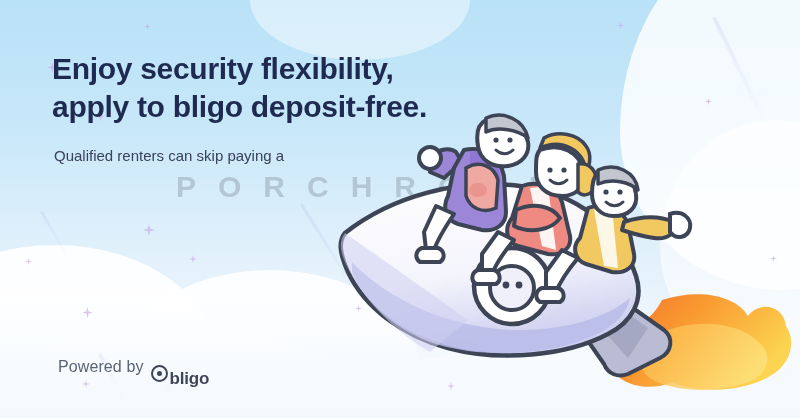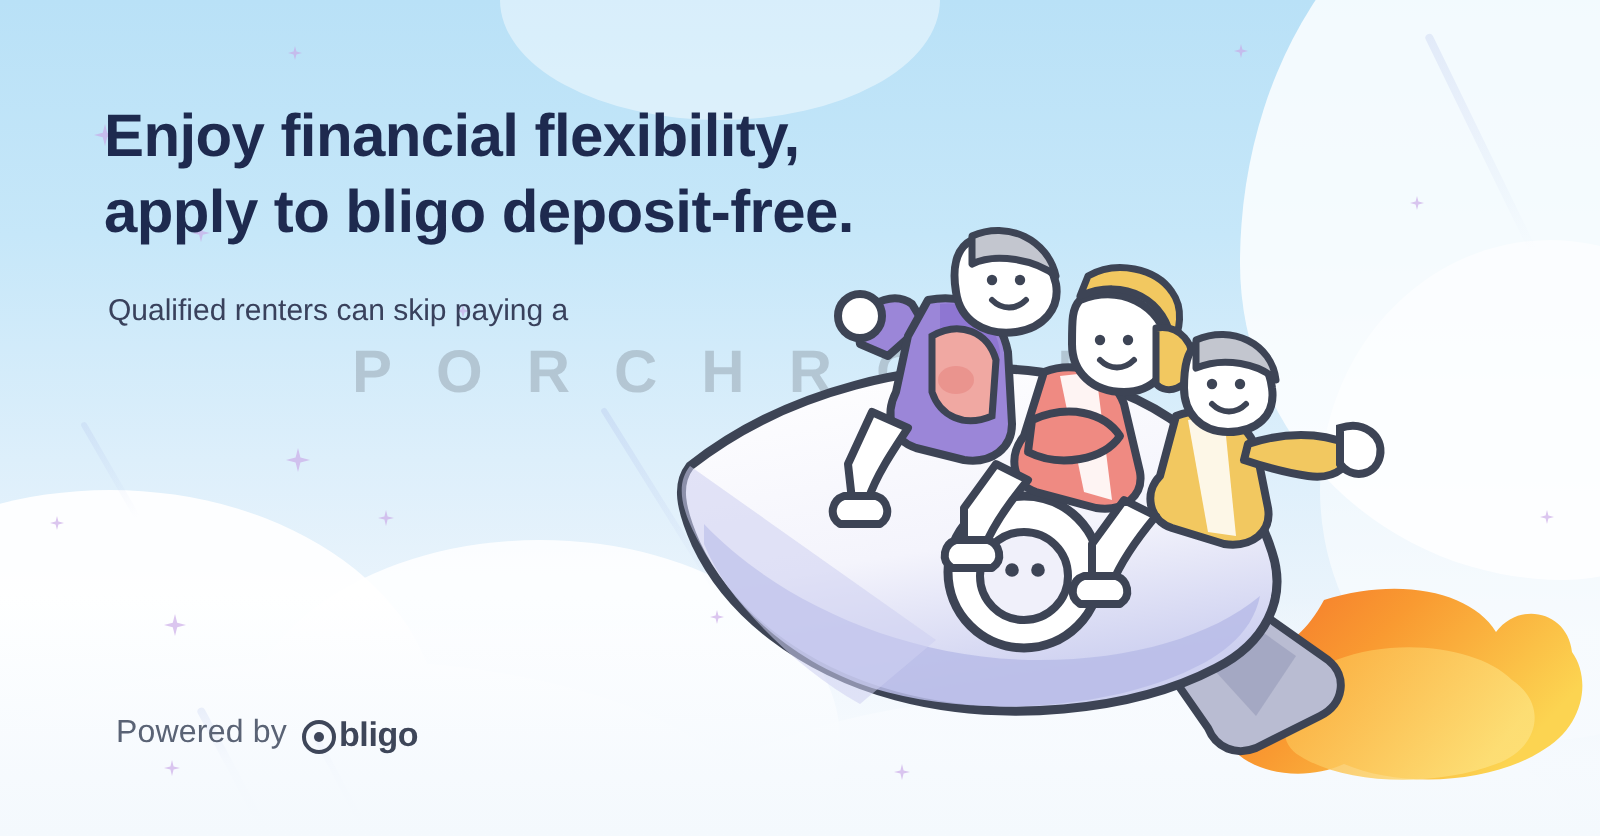--- a/index.html
+++ b/index.html
@@ -53,21 +53,21 @@
   .watermark{position:absolute;left:176px;top:170px;
     font-size:30px;font-weight:bold;color:#8d9aa6;opacity:.45;
     letter-spacing:22px;white-space:nowrap;}
 
   .powered{position:absolute;left:58px;top:358px;display:flex;align-items:flex-start;gap:7px;}
   .powered-text{font-size:16px;color:#5a6375;letter-spacing:.1px;}
   .logo-wrap{display:flex;align-items:center;gap:2px;}
   .logo-mark{width:17px;height:17px;border-radius:50%;border:2.2px solid #3e4659;
     display:flex;align-items:center;justify-content:center;box-sizing:border-box;}
   .logo-dot{width:5px;height:5px;border-radius:50%;background:#3e4659;}
-  .logo-word{font-size:17px;font-weight:bold;color:#3e4659;letter-spacing:-.2px;}
+  .logo-word{font-size:17px;font-weight:bold;color:#3e4659;letter-spacing:-.2px;margin-top:11px;}
 
   
   #art{position:absolute;left:0;top:0;}
 </style>
 </head>
 <body>
 
 <div id="banner">
 
   <div class="bg-layer">
@@ -212,21 +212,21 @@
       <circle cx="606" cy="192" r="2.6" fill="#3d4455"></circle>
       <circle cx="620" cy="192" r="2.6" fill="#3d4455"></circle>
       <path d="M606,202 C611,207 618,207 623,202" stroke="#3d4455" stroke-width="3" fill="none" stroke-linecap="round"></path>
       <path d="M578,258 C568,270 560,282 556,292 L546,290 L546,272 L562,250 Z" fill="#ffffff" stroke="#3d4455" stroke-width="4" stroke-linejoin="round"></path>
       <path d="M542,288 C536,290 534,298 540,302 L560,302 C566,298 564,290 558,288 Z" fill="#ffffff" stroke="#3d4455" stroke-width="4" stroke-linejoin="round"></path>
     </g>
   </svg>
 
   <div class="content">
     <div class="headline">
-      <div>Enjoy financial flexibility,</div>
+      <div>Enjoy security flexibility,</div>
       <div>apply to bligo deposit-free.</div>
     </div>
 
     <div class="subhead">
       <div>Qualified renters can skip paying a</div>
     </div>
 
     <div class="powered">
       <span class="powered-text">Powered by</span>
       <span class="logo-wrap">

